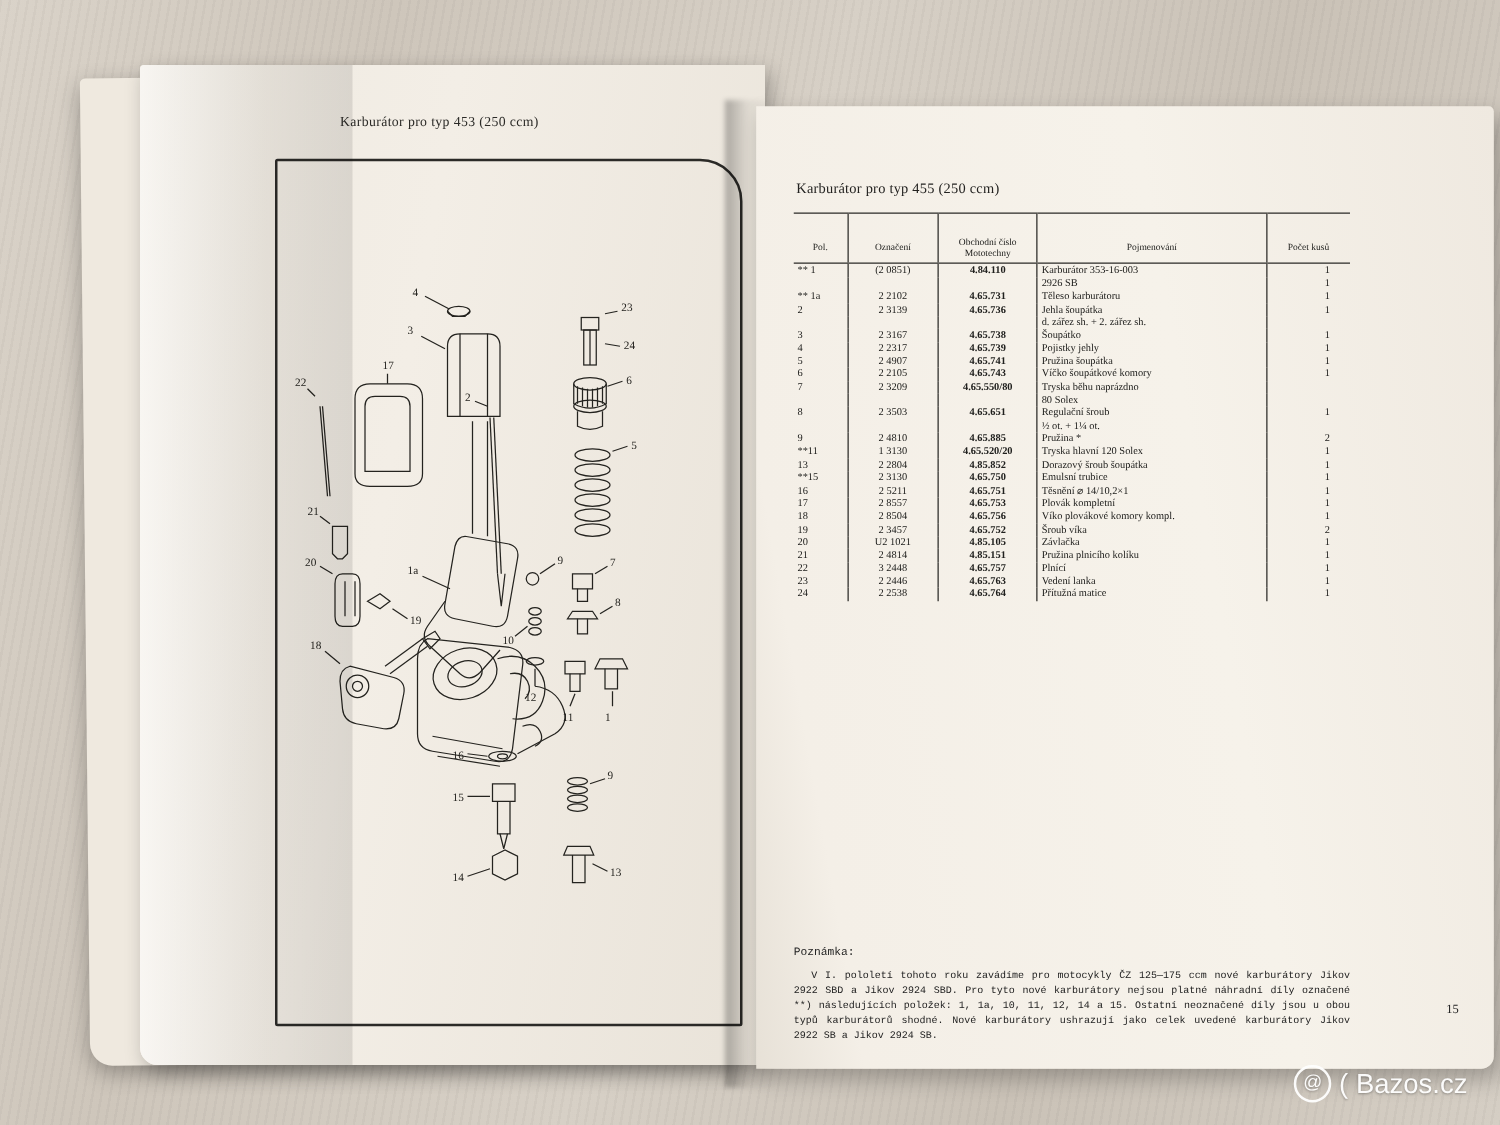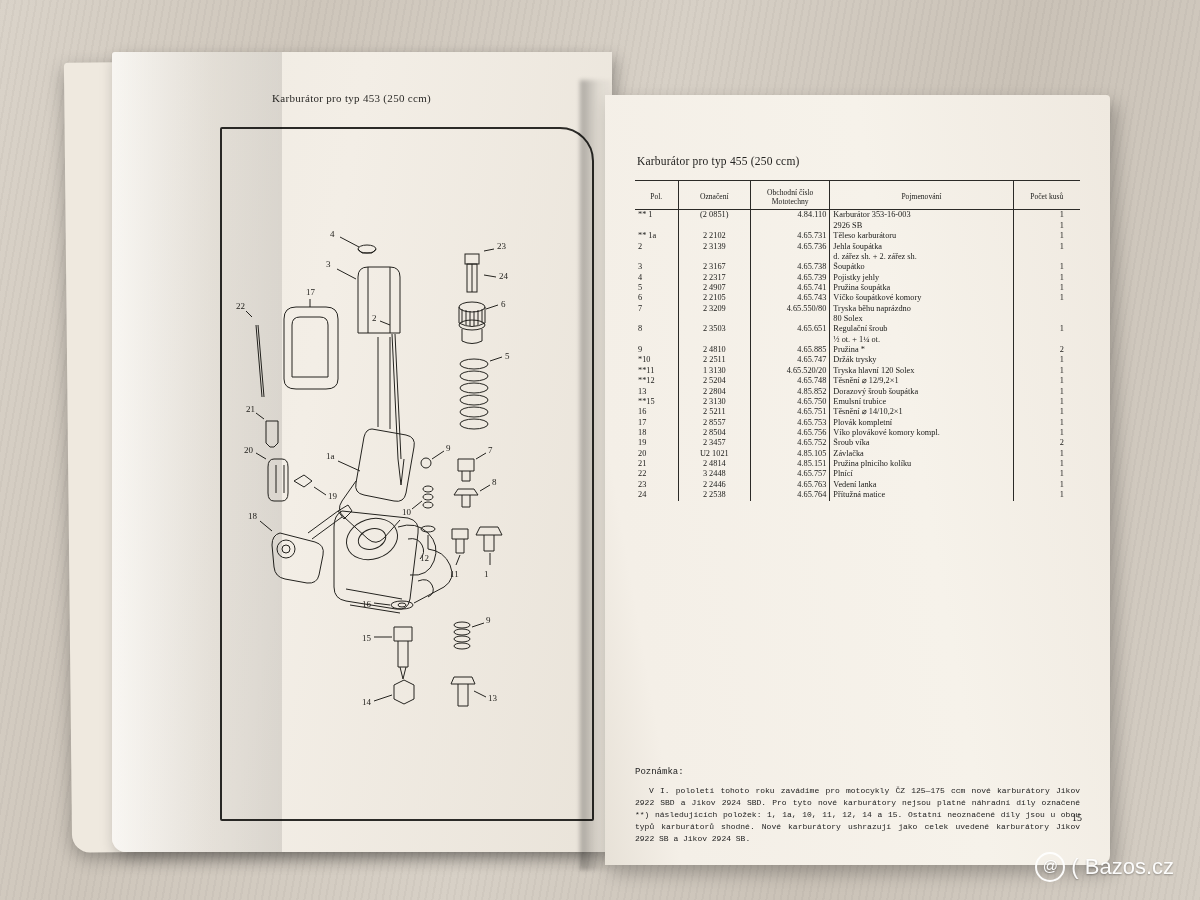--- a/index.html
+++ b/index.html
@@ -25,21 +25,21 @@
     box-shadow:0 6px 18px rgba(0,0,0,0.30);
     transform:rotate(-0.6deg);
   }
   .page-left{
     position:absolute;left:52px;top:22px;width:500px;height:800px;
     background:linear-gradient(100deg,#efeae1 0%,#f3eee6 40%,#e9e3d9 100%);
     border-radius:3px 0 0 14px;
     box-shadow:4px 6px 16px rgba(0,0,0,0.28);
   }
   .page-right{
-    position:absolute;left:545px;top:65px;width:505px;height:770px;
+    position:absolute;left:545px;top:55px;width:590px;height:770px;
     background:linear-gradient(80deg,#e7e1d7 0%,#f4efe7 12%,#f6f2ea 60%,#efe9e0 100%);
     border-radius:0 4px 10px 0;
     box-shadow:6px 8px 18px rgba(0,0,0,0.26);
   }
   .gutter{
     position:absolute;left:520px;top:50px;width:40px;height:790px;
     background:linear-gradient(90deg, rgba(0,0,0,0.28), rgba(0,0,0,0.06) 45%, rgba(0,0,0,0.0) 100%);
     filter:blur(2px);
   }
   .page-curl{
@@ -65,24 +65,24 @@
   }
   table.parts{
     position:absolute;left:30px;top:85px;width:445px;
     border-collapse:collapse;font-size:8.3px;color:#20201e;
   }
   table.parts th,table.parts td{padding:0 3px;}
   table.parts thead th{
     font-weight:normal;font-size:7.6px;text-align:center;line-height:1.15;
     border-bottom:1px solid #2b2a27;padding-bottom:3px;
   }
-  table.parts thead tr.top th{border-top:1px solid #2b2a27;padding-top:8px;}
+  table.parts thead tr.top th{border-top:1px solid #2b2a27;padding-top:19px;}
   .col-pol{width:40px;text-align:left;}
   .col-ozn{width:72px;text-align:center;border-left:1px solid #2b2a27;}
-  .col-obch{width:78px;text-align:right;border-left:1px solid #2b2a27;}
+  .col-obch{width:78px;text-align:center;border-left:1px solid #2b2a27;font-weight:bold;}
   .col-pojm{width:200px;text-align:left;border-left:1px solid #2b2a27;}
   .col-ks{width:55px;text-align:right;border-left:1px solid #2b2a27;margin-top:40px;}
   table.parts tbody td{line-height:1.25;vertical-align:top;}
   table.parts tbody tr td.col-ks{padding-right:16px;}
   .note{
     position:absolute;left:30px;top:672px;width:445px;font-size:8px;color:#222;font-family:Liberation Mono, monospace;
   }
   .note .nt-h{font-size:9px;margin-bottom:8px;}
   .note .nt-b{line-height:1.5;text-align:justify;text-indent:14px;}
   .pageno{position:absolute;right:28px;bottom:42px;font-size:10px;color:#222;}
@@ -400,38 +400,24 @@
               <td class="col-ks"></td>
             </tr>
             <tr>
               <td class="col-pol">9</td>
               <td class="col-ozn">2 4810</td>
               <td class="col-obch">4.65.885</td>
               <td class="col-pojm">Pružina *</td>
               <td class="col-ks">2</td>
             </tr>
             <tr>
-              <td class="col-pol">*10</td>
-              <td class="col-ozn">2 2511</td>
-              <td class="col-obch">4.65.747</td>
-              <td class="col-pojm">Držák trysky</td>
-              <td class="col-ks">1</td>
-            </tr>
-            <tr>
               <td class="col-pol">**11</td>
               <td class="col-ozn">1 3130</td>
               <td class="col-obch">4.65.520/20</td>
               <td class="col-pojm">Tryska hlavní 120 Solex</td>
-              <td class="col-ks">1</td>
-            </tr>
-            <tr>
-              <td class="col-pol">**12</td>
-              <td class="col-ozn">2 5204</td>
-              <td class="col-obch">4.65.748</td>
-              <td class="col-pojm">Těsnění ⌀ 12/9,2×1</td>
               <td class="col-ks">1</td>
             </tr>
             <tr>
               <td class="col-pol">13</td>
               <td class="col-ozn">2 2804</td>
               <td class="col-obch">4.85.852</td>
               <td class="col-pojm">Dorazový šroub šoupátka</td>
               <td class="col-ks">1</td>
             </tr>
             <tr>

